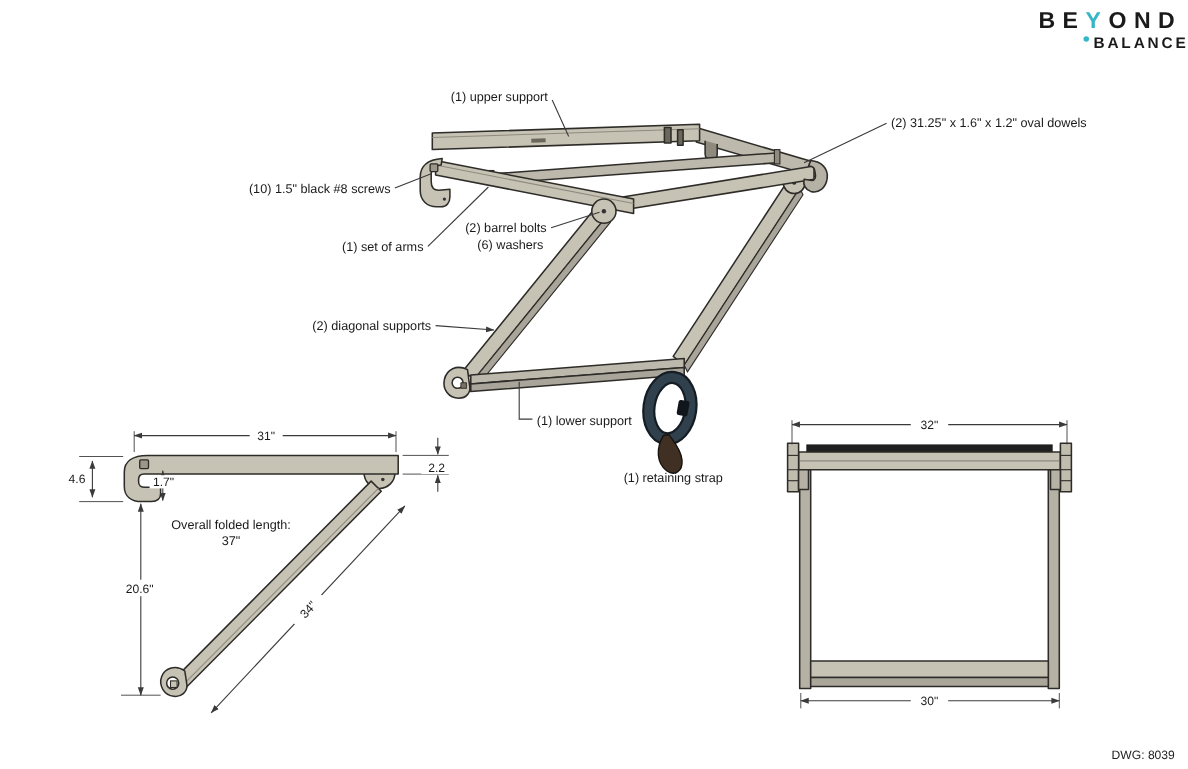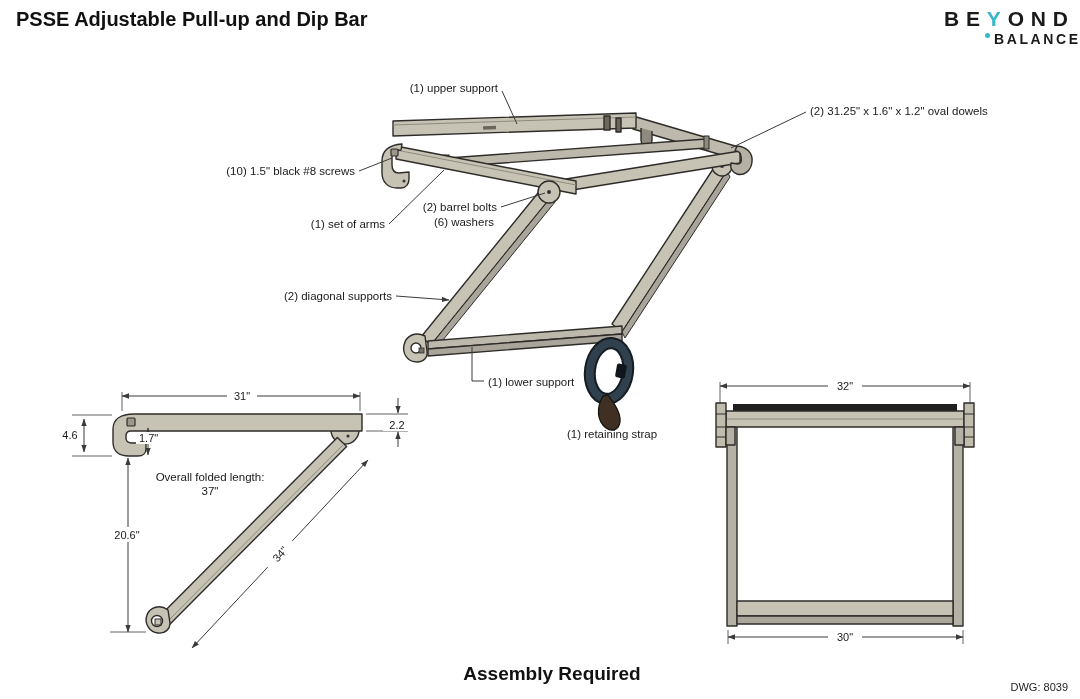--- a/index.html
+++ b/index.html
@@ -21,21 +21,20 @@
   .leader{stroke:#3a3a3a;stroke-width:1;fill:none;}
   .dimline{stroke:#3a3a3a;stroke-width:1;fill:none;}
   .extline{stroke:#3a3a3a;stroke-width:0.8;fill:none;}
   .mask{fill:#ffffff;stroke:none;}
 </style>
 </head>
 <body>
 
 <div id="canvas">
 
-  <div class="page-title">PSSE Adjustable Pull-up and Dip Bar</div>
 
   <div class="logo">
     <div class="logo-line1">
       <span>B</span>
         <span>E</span>
         <span class="logo-accent">Y</span>
         <span>O</span>
         <span>N</span>
         <span>D</span>
     </div>
@@ -207,16 +206,15 @@
       <text class="dim-text" x="845" y="390" text-anchor="middle">32"</text>
 
       <line class="extline" x1="728" y1="630" x2="728" y2="644"></line>
       <line class="extline" x1="963" y1="630" x2="963" y2="644"></line>
       <line class="dimline" x1="728" y1="637" x2="963" y2="637" marker-start="url(#arr)" marker-end="url(#arr)"></line>
       <rect class="mask" x="828" y="630" width="34" height="14"></rect>
       <text class="dim-text" x="845" y="641" text-anchor="middle">30"</text>
     </g>
   </svg>
 
-  <div class="footer-assembly">Assembly Required</div>
   <div class="footer-dwg">DWG: 8039</div>
 
 </div>
 
 </body></html>

